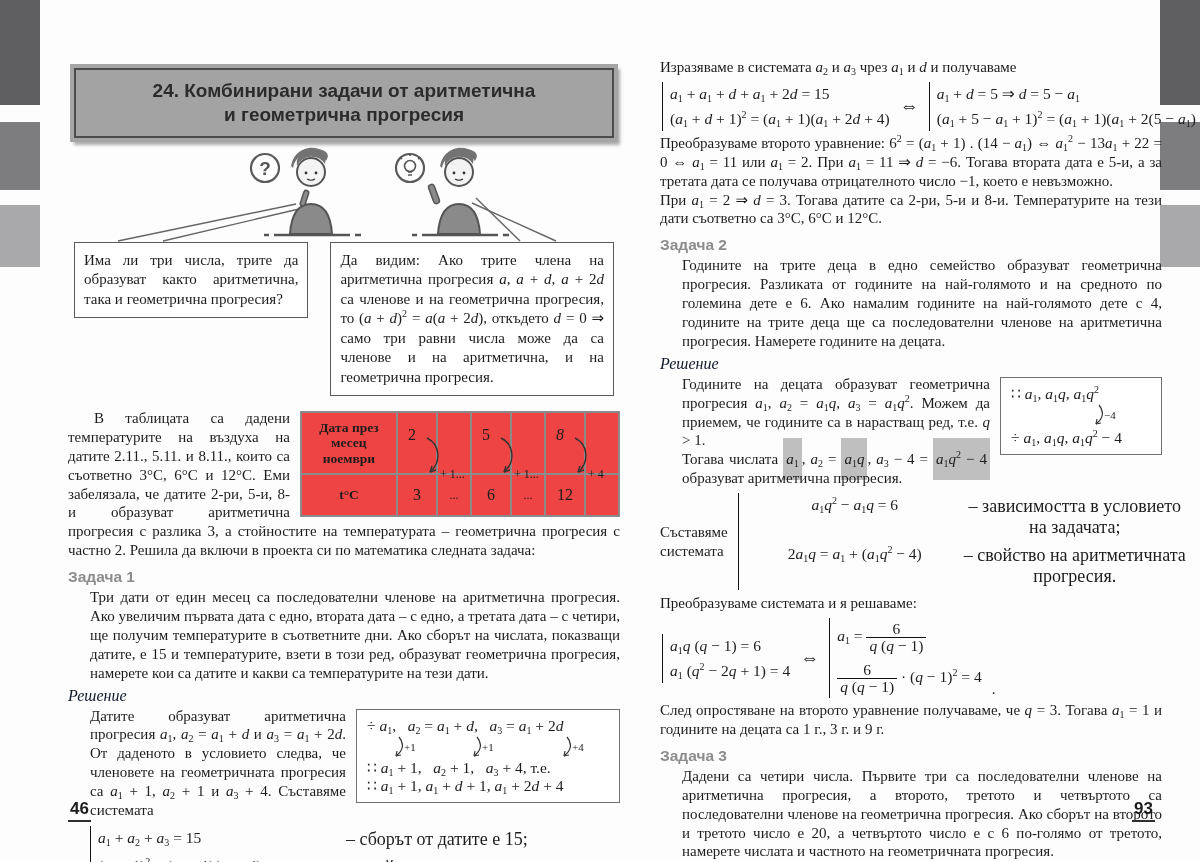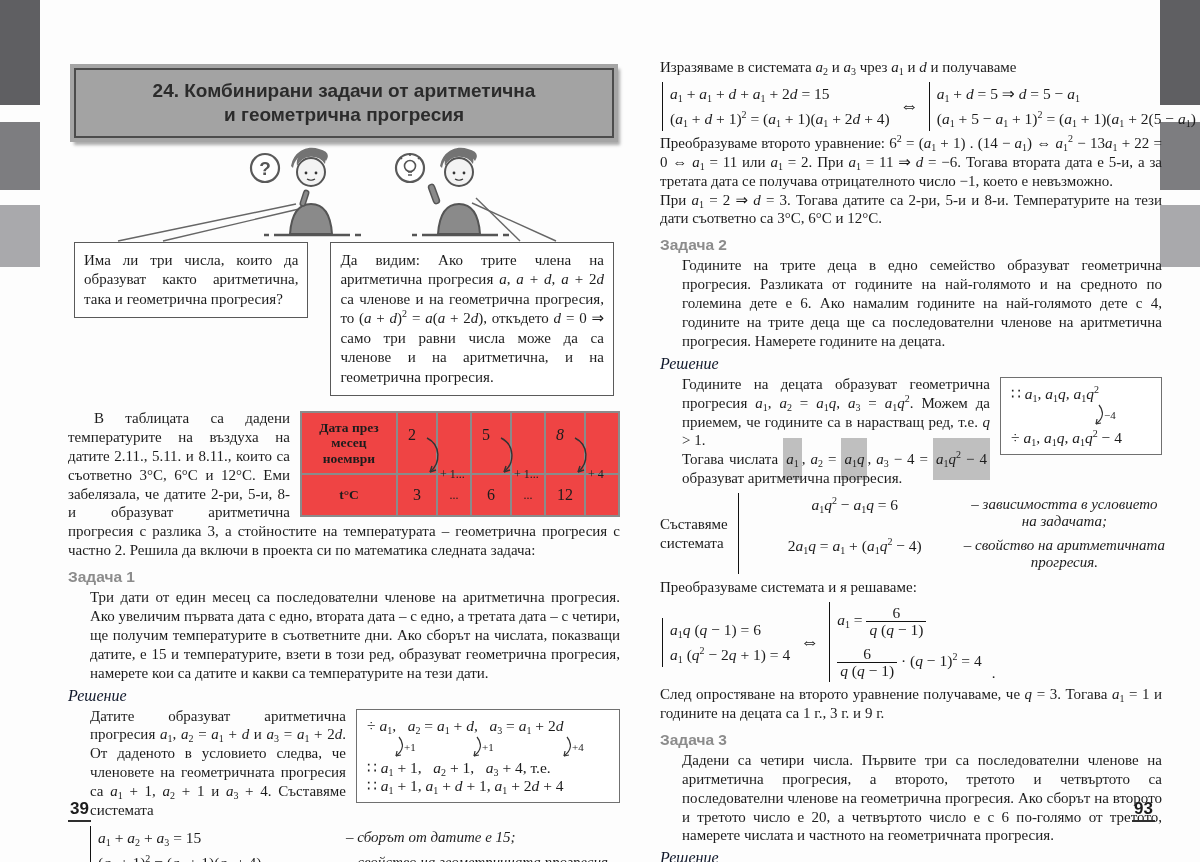--- a/index.html
+++ b/index.html
@@ -78,21 +78,21 @@
   .arcs-row{position:relative;height:24px;}
   .arc-item{position:absolute;top:0;display:flex;align-items:center;gap:1px;font-size:11px;}
   .box1{float:right;width:242px;margin:2px 0 4px 10px;}
   .box2{float:right;width:140px;margin:2px 0 4px 10px;}
   .box2 .arcs-row{height:26px;}
 
   
   .sys{border-left:1.5px solid #111;padding:3px 0 3px 7px;display:flex;flex-direction:column;justify-content:center;gap:7px;font-size:15.5px;}
   .sys .eq{white-space:nowrap;}
   .sys-grid{display:grid;grid-template-columns:248px 1fr;row-gap:7px;border-left:1.5px solid #111;padding:3px 0 3px 7px;font-size:15.5px;margin-left:22px;margin-top:6px;}
-  .sys-grid .cm, .cm{font-style:italic;font-size:15px;white-space:nowrap;}
+  .sys-grid .cm, .cm{font-size:18px;white-space:nowrap;}
   .sys-pair{display:flex;align-items:center;gap:10px;margin:5px 0 3px 2px;}
   .iff{font-size:19px;}
   .period{align-self:flex-end;font-size:15px;}
   .sys-label-row{display:flex;align-items:center;gap:10px;margin-top:5px;}
   .sys2{display:grid;grid-template-columns:218px 1fr;row-gap:7px;border-left:1.5px solid #111;padding:3px 0 3px 7px;font-size:15.5px;text-align:center;}
 
   
   .frac{display:inline-block;vertical-align:middle;text-align:center;line-height:1.05;}
   .frac .num{display:block;padding:0 3px;}
   .frac .den{display:block;border-top:1.2px solid #111;padding:0 3px;}
@@ -163,21 +163,21 @@
         <path d="M370,88 q2,-30 21,-30 q19,0 21,30 z" fill="#8a8a8a" stroke="#555" stroke-width="2"></path>
         <rect x="363" y="38" width="6" height="20" rx="3" fill="#8a8a8a" stroke="#555" stroke-width="1.5" transform="rotate(-20 366 48)"></rect>
         <line x1="354" y1="89" x2="430" y2="89" stroke="#555" stroke-width="2.5"></line>
         <line x1="344" y1="89" x2="349" y2="89" stroke="#555" stroke-width="2.5"></line>
         <line x1="435" y1="89" x2="441" y2="89" stroke="#555" stroke-width="2.5"></line>
       </g>
     </svg>
   </div>
 
   <div class="boxes-row">
-    <div class="speech speech-q">Има ли три числа, които да образуват както аритметична, така и геометрична прогресия?</div>
+    <div class="speech speech-q">Има ли три числа, трите да образуват както аритметична, така и геометрична прогресия?</div>
     <div class="speech speech-a">Да видим: Ако трите члена на аритметична прогресия <i>a</i>, <i>a</i> + <i>d</i>, <i>a</i> + 2<i>d</i> са членове и на геометрична прогресия, то (<i>a</i> + <i>d</i>)<sup>2</sup> = <i>a</i>(<i>a</i> + 2<i>d</i>), откъдето <i>d</i> = 0 ⇒ само три равни числа може да са членове и на аритметична, и на геометрична прогресия.</div>
   </div>
 
   <div class="intro-blk">
     <table class="temp-table">
       <tbody>
           <tr>
         <td class="lbl">Дата през месец ноември</td>
         <td class="dcell">
           <span class="dnum">2</span>
@@ -340,14 +340,14 @@
   </div>
 
   <p class="txt">След опростяване на второто уравнение получаваме, че <i>q</i> = 3. Тогава <i>a</i><sub>1</sub> = 1 и годините на децата са 1 г., 3 г. и 9 г.</p>
 
   <div class="task-h">Задача 3</div>
   <p class="txt task-txt">Дадени са четири числа. Първите три са последователни членове на аритметична прогресия, а второто, третото и четвъртото са последователни членове на геометрична прогресия. Ако сборът на второто и третото число е 20, а четвъртото число е с 6 по-голямо от третото, намерете числата и частното на геометричната прогресия.</p>
   <div class="resh">Решение</div>
 
 </div>
 
-<span class="pagenum pn-l">39</span>
+<span class="pagenum pn-l">46</span>
 <span class="pagenum pn-r">93</span>
 
 </body></html>

